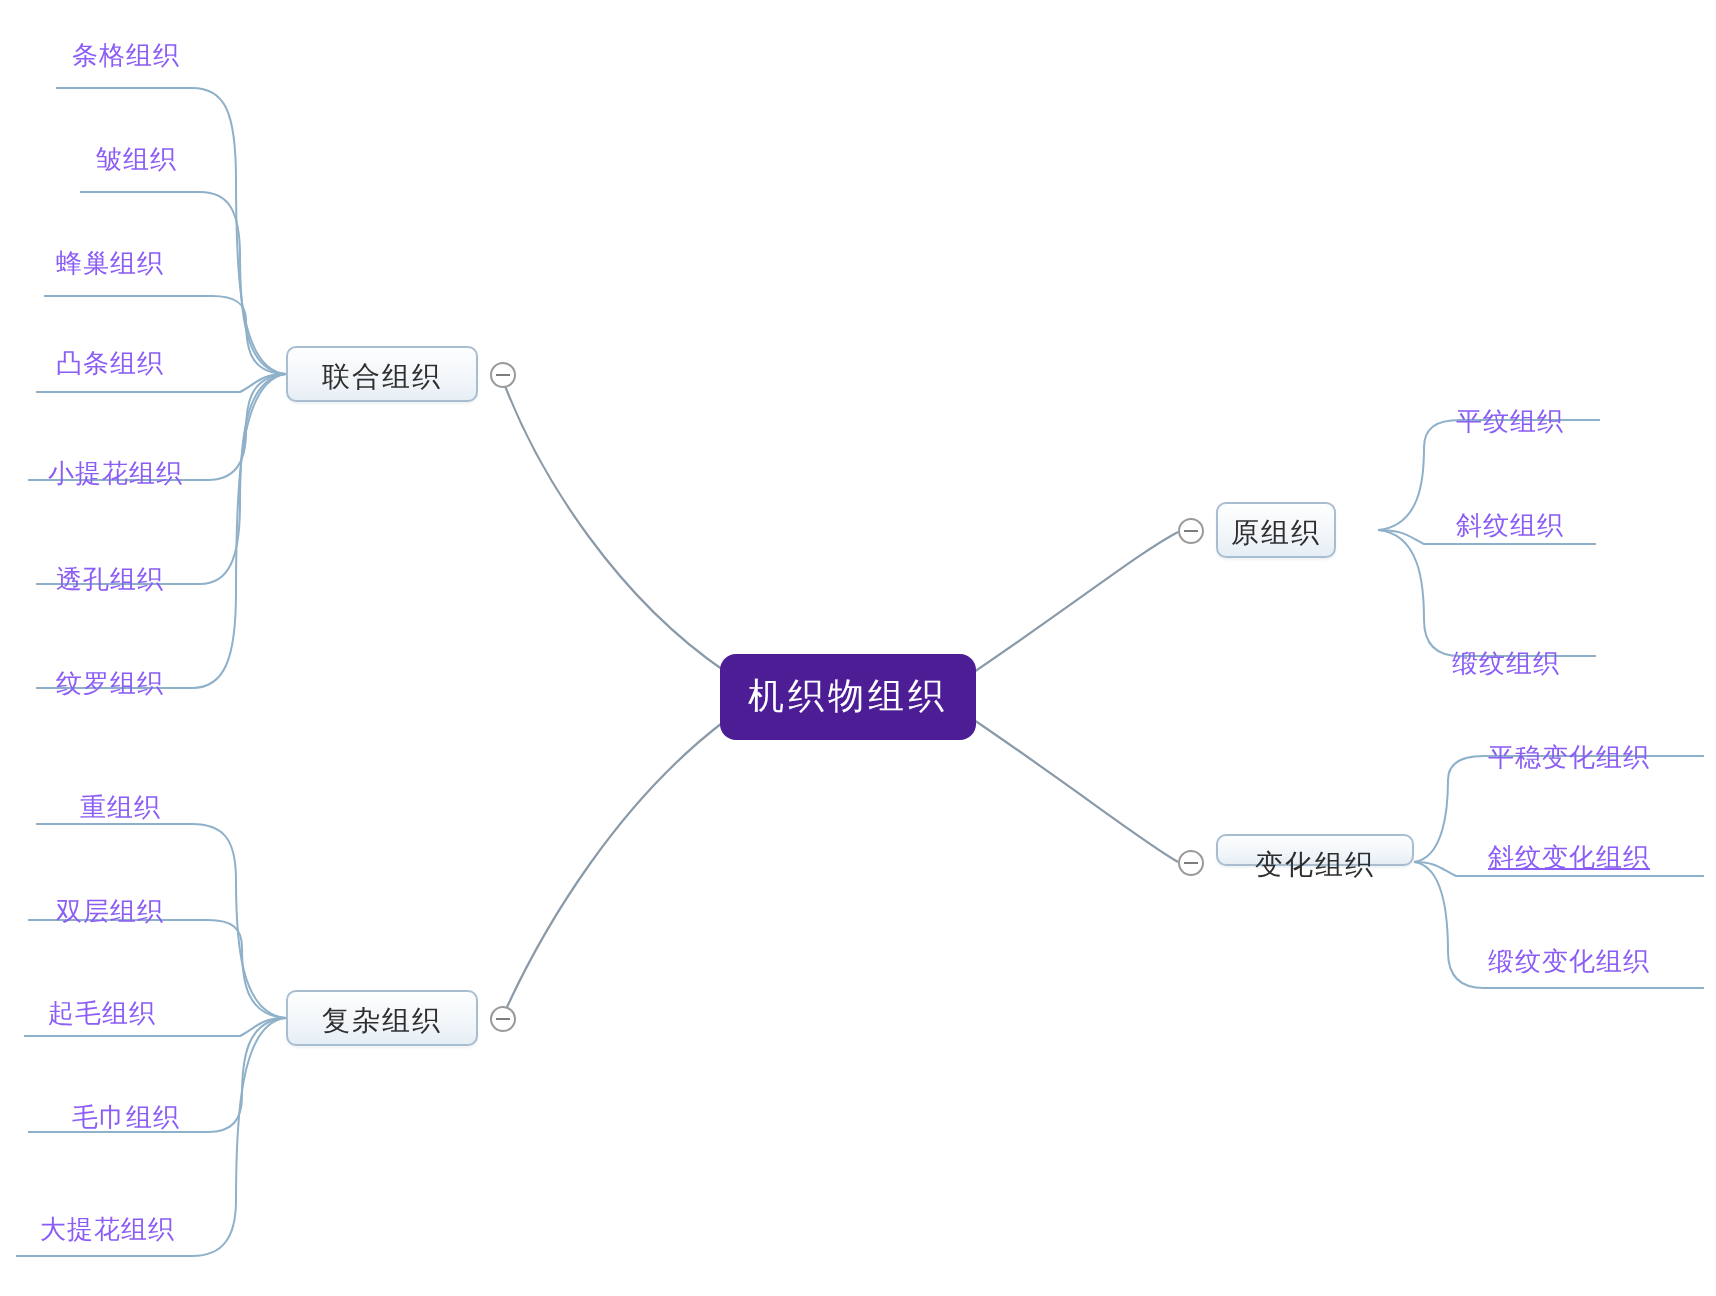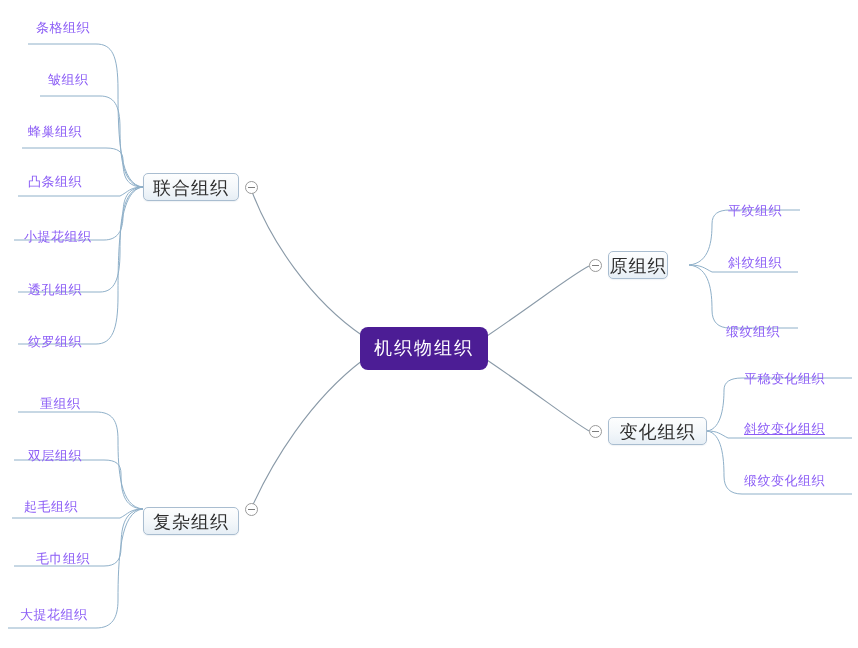--- a/index.html
+++ b/index.html
@@ -20,21 +20,21 @@
     line-height:16px;
     letter-spacing:0.5px;
   }
   .node{
     position:absolute;
     box-sizing:border-box;
     border:1px solid #a9bdd0;
     border-radius:5px;
     background:linear-gradient(to bottom,#fdfefe 0%,#f3f7fa 55%,#e6eef5 100%);
     color:#2e2e2e;
-    font-size:18px;
+    font-size:14px;
     line-height:28px;
     text-align:center;
     white-space:nowrap;
     letter-spacing:1px;
     box-shadow:0 1px 1px rgba(120,150,175,0.12);
   }
   .root{
     position:absolute;
     box-sizing:border-box;
     background:#4c1d95;
@@ -100,27 +100,27 @@
       <path d="M487,336 C540,300 570,276 589,266"></path>
       <path d="M487,360 C540,396 570,420 589,431"></path>
     </g>
   </svg>
 
   <div class="root" style="left:360px;top:327px;width:128px;height:43px;">机织物组织</div>
 
   <div class="node" style="left:143px;top:173px;width:96px;height:28px;">联合组织</div>
   <div class="toggle" style="left:245px;top:181px;"></div>
 
-  <div class="node" style="left:143px;top:507px;width:96px;height:28px;">复杂组织</div>
+  <div class="node" style="left:143px;top:495px;width:96px;height:28px;">复杂组织</div>
   <div class="toggle" style="left:245px;top:503px;"></div>
 
   <div class="node" style="left:608px;top:251px;width:60px;height:28px;">原组织</div>
   <div class="toggle" style="left:589px;top:259px;"></div>
 
-  <div class="node" style="left:608px;top:417px;width:99px;height:28px;">变化组织</div>
+  <div class="node" style="left:608px;top:417px;width:99px;height:16px;">变化组织</div>
   <div class="toggle" style="left:589px;top:425px;"></div>
 
   <div class="leaf" style="left:36px;top:20px;">条格组织</div>
   <div class="leaf" style="left:48px;top:72px;">皱组织</div>
   <div class="leaf" style="left:28px;top:124px;">蜂巢组织</div>
   <div class="leaf" style="left:28px;top:174px;">凸条组织</div>
   <div class="leaf" style="left:24px;top:229px;">小提花组织</div>
   <div class="leaf" style="left:28px;top:282px;">透孔组织</div>
   <div class="leaf" style="left:28px;top:334px;">纹罗组织</div>
 

